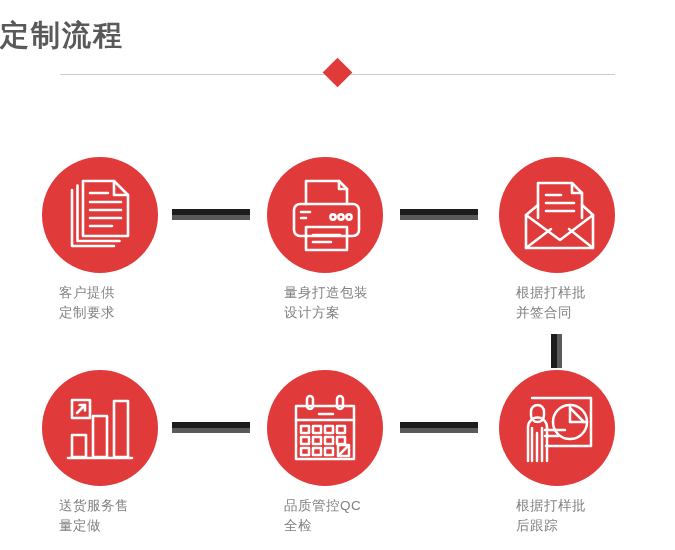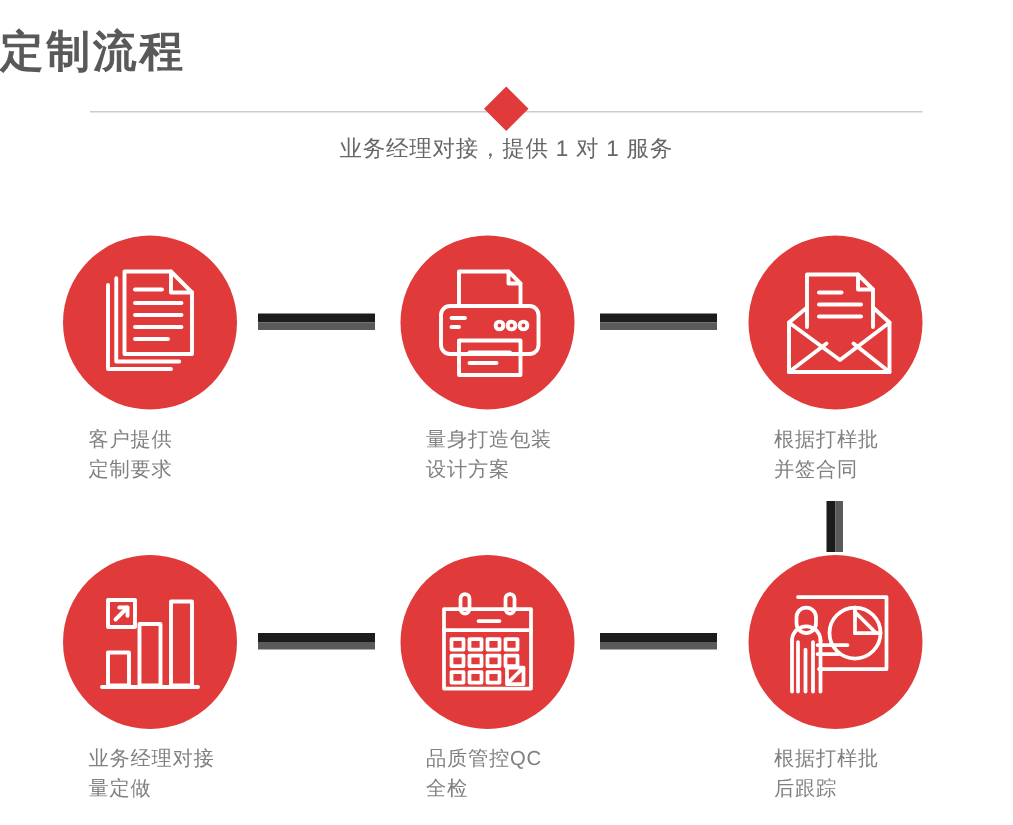--- a/index.html
+++ b/index.html
@@ -112,21 +112,20 @@
 <body>
 
 <div id="header">
   <div id="page-title">定制流程</div>
 
   <div id="divider-wrap">
     <div id="divider-line"></div>
   </div>
   <div id="divider-diamond"></div>
 
-  <div id="page-subtitle">业务经理对接，提供 1 对 1 服务</div>
 </div>
 
 <div id="flow">
 
   <div class="step col-1 row-1">
     <div class="step-circle">
       <svg width="116" height="116" viewBox="0 0 116 116">
         <g fill="none" stroke="#ffffff" stroke-width="2.6" stroke-linejoin="round" stroke-linecap="round">
           <path d="M30 33 L30 89 L72 89"></path>
           <path d="M35.5 28.5 L35.5 84 L77.5 84"></path>
@@ -194,21 +193,21 @@
           <rect x="30" y="30" width="18" height="18"></rect>
           <path d="M35 43 L43 35"></path>
           <path d="M37.5 35 L43 35 L43 40.5"></path>
           <rect x="30" y="65" width="14" height="22"></rect>
           <rect x="51" y="46" width="14" height="41"></rect>
           <rect x="72" y="31" width="14" height="56"></rect>
           <line x1="26" y1="88" x2="90" y2="88"></line>
         </g>
       </svg>
     </div>
-    <div class="step-label">业务经理对接
+    <div class="step-label">送货服务售
 量定做</div>
   </div>
 
   <div class="step col-2 row-2">
     <div class="step-circle">
       <svg width="116" height="116" viewBox="0 0 116 116">
         <g fill="none" stroke="#ffffff" stroke-width="2.5" stroke-linejoin="round" stroke-linecap="round">
           <rect x="29" y="36" width="58" height="53"></rect>
           <line x1="29" y1="50" x2="87" y2="50"></line>
           <rect x="40" y="26" width="6" height="13" rx="3"></rect>

